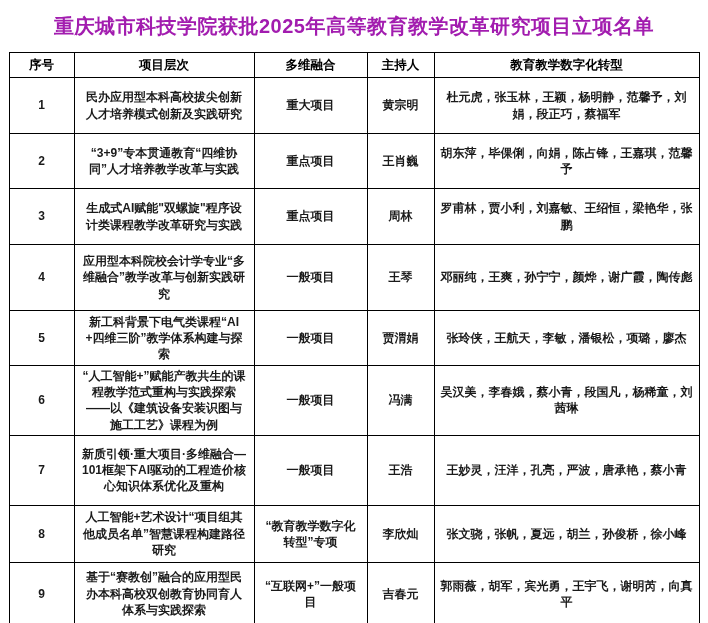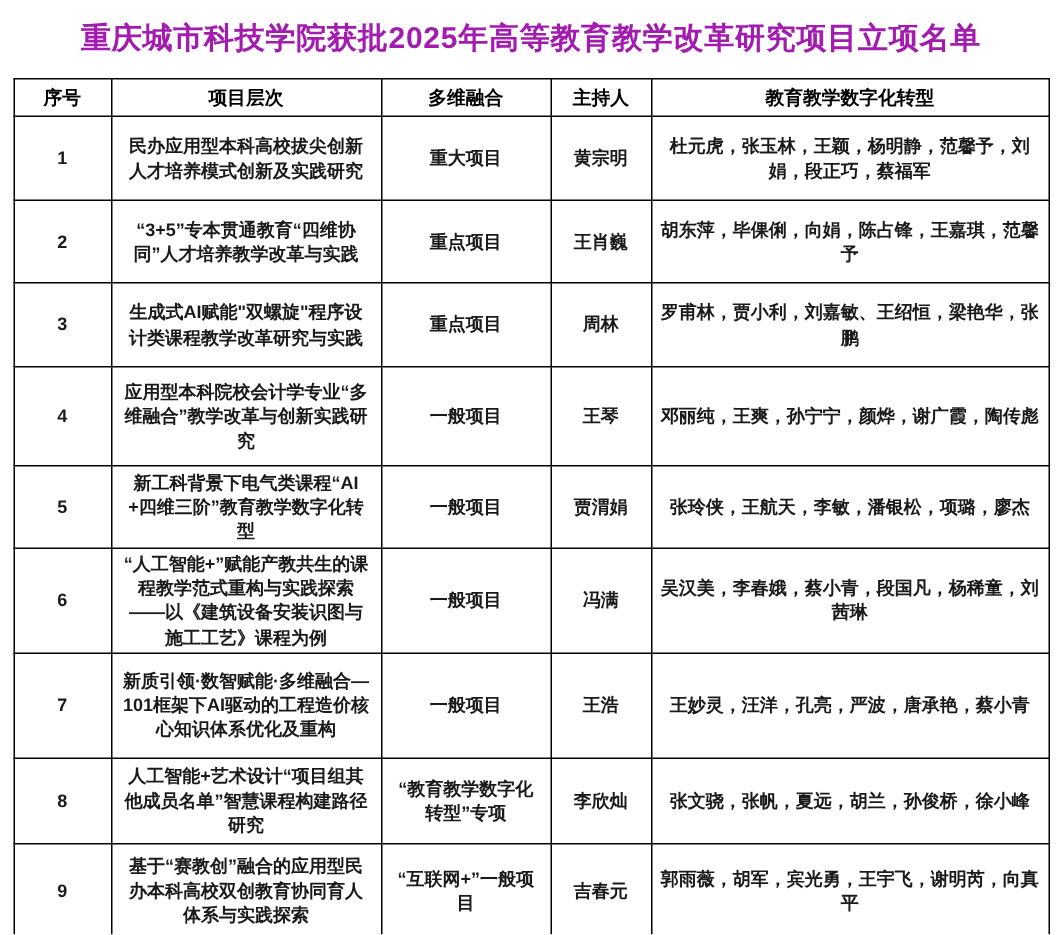--- a/index.html
+++ b/index.html
@@ -87,56 +87,56 @@
     <tbody>
       <tr>
         <td>1</td>
         <td>民办应用型本科高校拔尖创新人才培养模式创新及实践研究</td>
         <td>重大项目</td>
         <td>黄宗明</td>
         <td>杜元虎，张玉林，王颖，杨明静，范馨予，刘娟，段正巧，蔡福军</td>
       </tr>
       <tr>
         <td>2</td>
-        <td>“3+5”专本贯通教育“四维协同”人才培养教学改革与实践</td>
+        <td>“3+9”专本贯通教育“四维协同”人才培养教学改革与实践</td>
         <td>重点项目</td>
         <td>王肖巍</td>
         <td>胡东萍，毕倮俐，向娟，陈占锋，王嘉琪，范馨予</td>
       </tr>
       <tr>
         <td>3</td>
         <td>生成式AI赋能"双螺旋"程序设计类课程教学改革研究与实践</td>
         <td>重点项目</td>
         <td>周林</td>
         <td>罗甫林，贾小利，刘嘉敏、王绍恒，梁艳华，张鹏</td>
       </tr>
       <tr>
         <td>4</td>
         <td>应用型本科院校会计学专业“多维融合”教学改革与创新实践研究</td>
         <td>一般项目</td>
         <td>王琴</td>
         <td>邓丽纯，王爽，孙宁宁，颜烨，谢广霞，陶传彪</td>
       </tr>
       <tr>
         <td>5</td>
-        <td>新工科背景下电气类课程“AI+四维三阶”教育教学数字化转型</td>
+        <td>新工科背景下电气类课程“AI+四维三阶”教学体系构建与探索</td>
         <td>一般项目</td>
         <td>贾渭娟</td>
         <td>张玲侠，王航天，李敏，潘银松，项璐，廖杰</td>
       </tr>
       <tr>
         <td>6</td>
         <td>“人工智能+”赋能产教共生的课程教学范式重构与实践探索——以《建筑设备安装识图与施工工艺》课程为例</td>
         <td>一般项目</td>
         <td>冯满</td>
         <td>吴汉美，李春娥，蔡小青，段国凡，杨稀童，刘茜琳</td>
       </tr>
       <tr>
         <td>7</td>
-        <td>新质引领·数智赋能·多维融合—101框架下AI驱动的工程造价核心知识体系优化及重构</td>
+        <td>新质引领·重大项目·多维融合—101框架下AI驱动的工程造价核心知识体系优化及重构</td>
         <td>一般项目</td>
         <td>王浩</td>
         <td>王妙灵，汪洋，孔亮，严波，唐承艳，蔡小青</td>
       </tr>
       <tr>
         <td>8</td>
         <td>人工智能+艺术设计“项目组其他成员名单”智慧课程构建路径研究</td>
         <td>“教育教学数字化转型”专项</td>
         <td>李欣灿</td>
         <td>张文骁，张帆，夏远，胡兰，孙俊桥，徐小峰</td>

